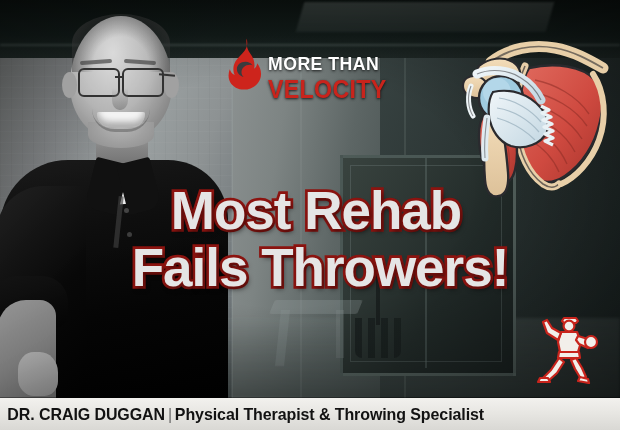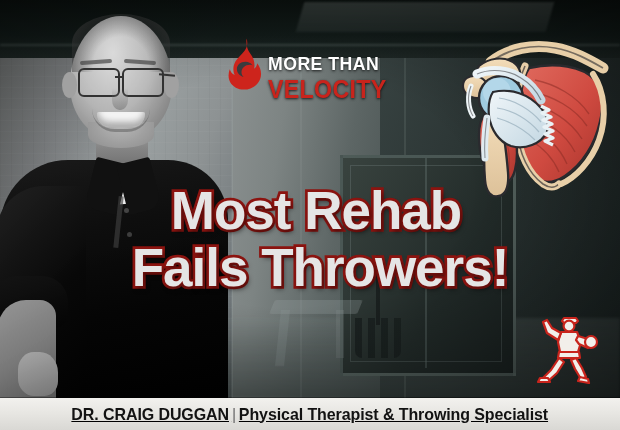--- a/index.html
+++ b/index.html
@@ -256,23 +256,22 @@
   
   .anatomy{position:absolute;left:437px;top:22px;width:180px;height:180px;}
 
   
   .pitcher{position:absolute;left:534px;top:312px;width:68px;height:72px;}
 
   
   .banner{
     position:absolute;left:0;bottom:0;width:620px;height:32px;
     background:linear-gradient(180deg,#f2f1ee 0%,#e7e6e2 48%,#d9d8d4 100%);
-    display:flex;align-items:center;justify-content:center;
+    display:flex;align-items:center;justify-content:flex-start;
     box-shadow:0 -1px 0 rgba(0,0,0,.35);
-    text-decoration:underline;
   }
   .banner-text{
     color:#121212;font-weight:700;font-size:16.5px;letter-spacing:-.1px;
     transform:scaleX(.97);white-space:nowrap;
   }
   .banner-sep{color:#6d6d6d;font-weight:500;padding:0 3px;}
 </style>
 </head>
 <body>
 

